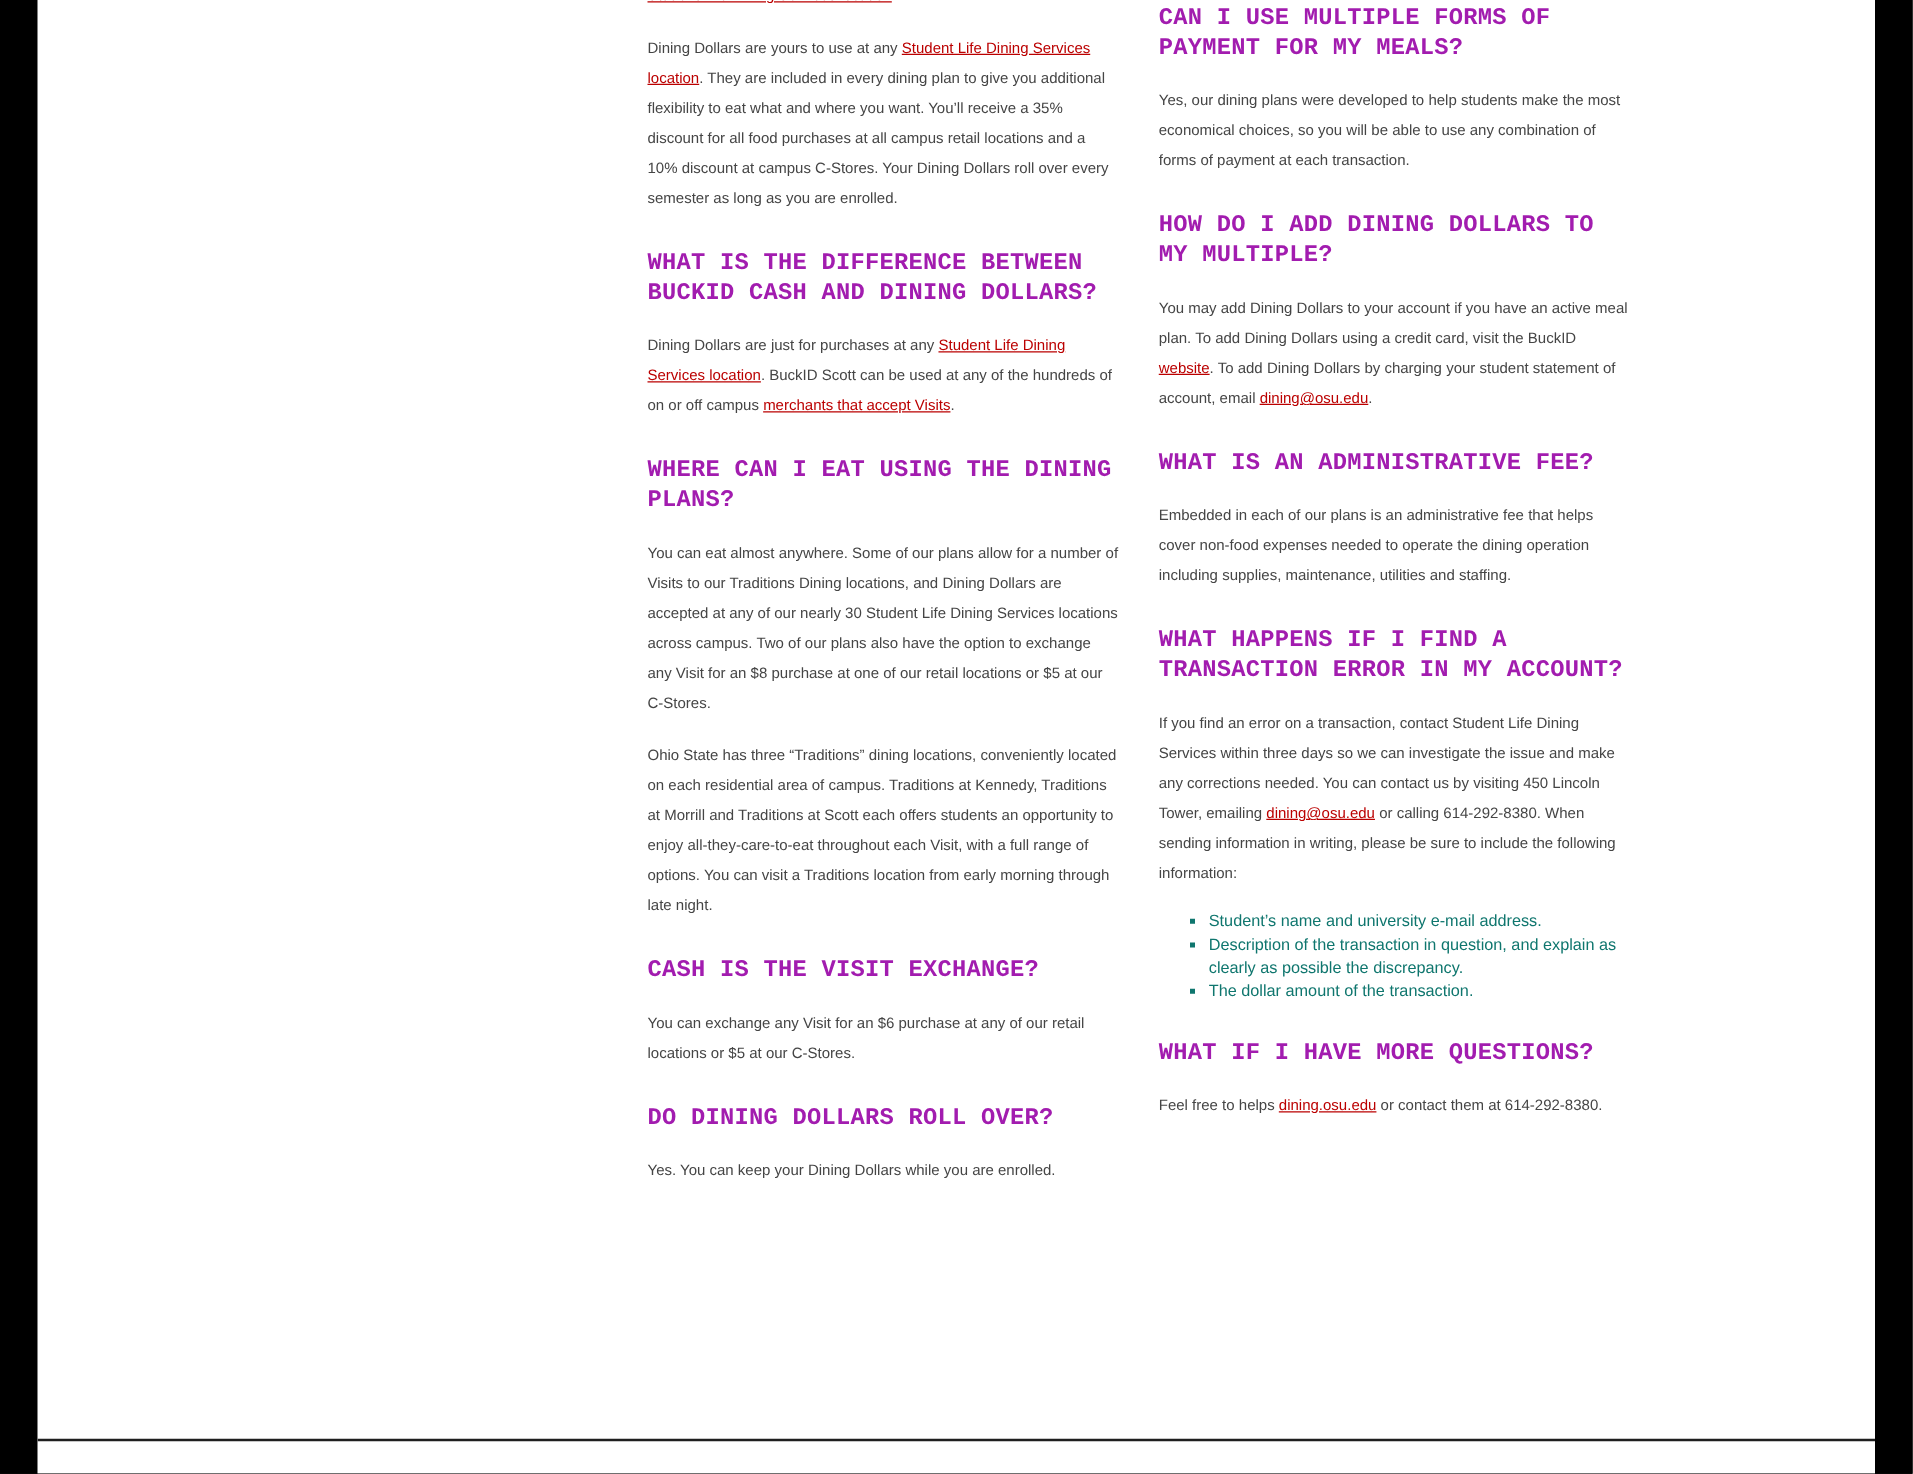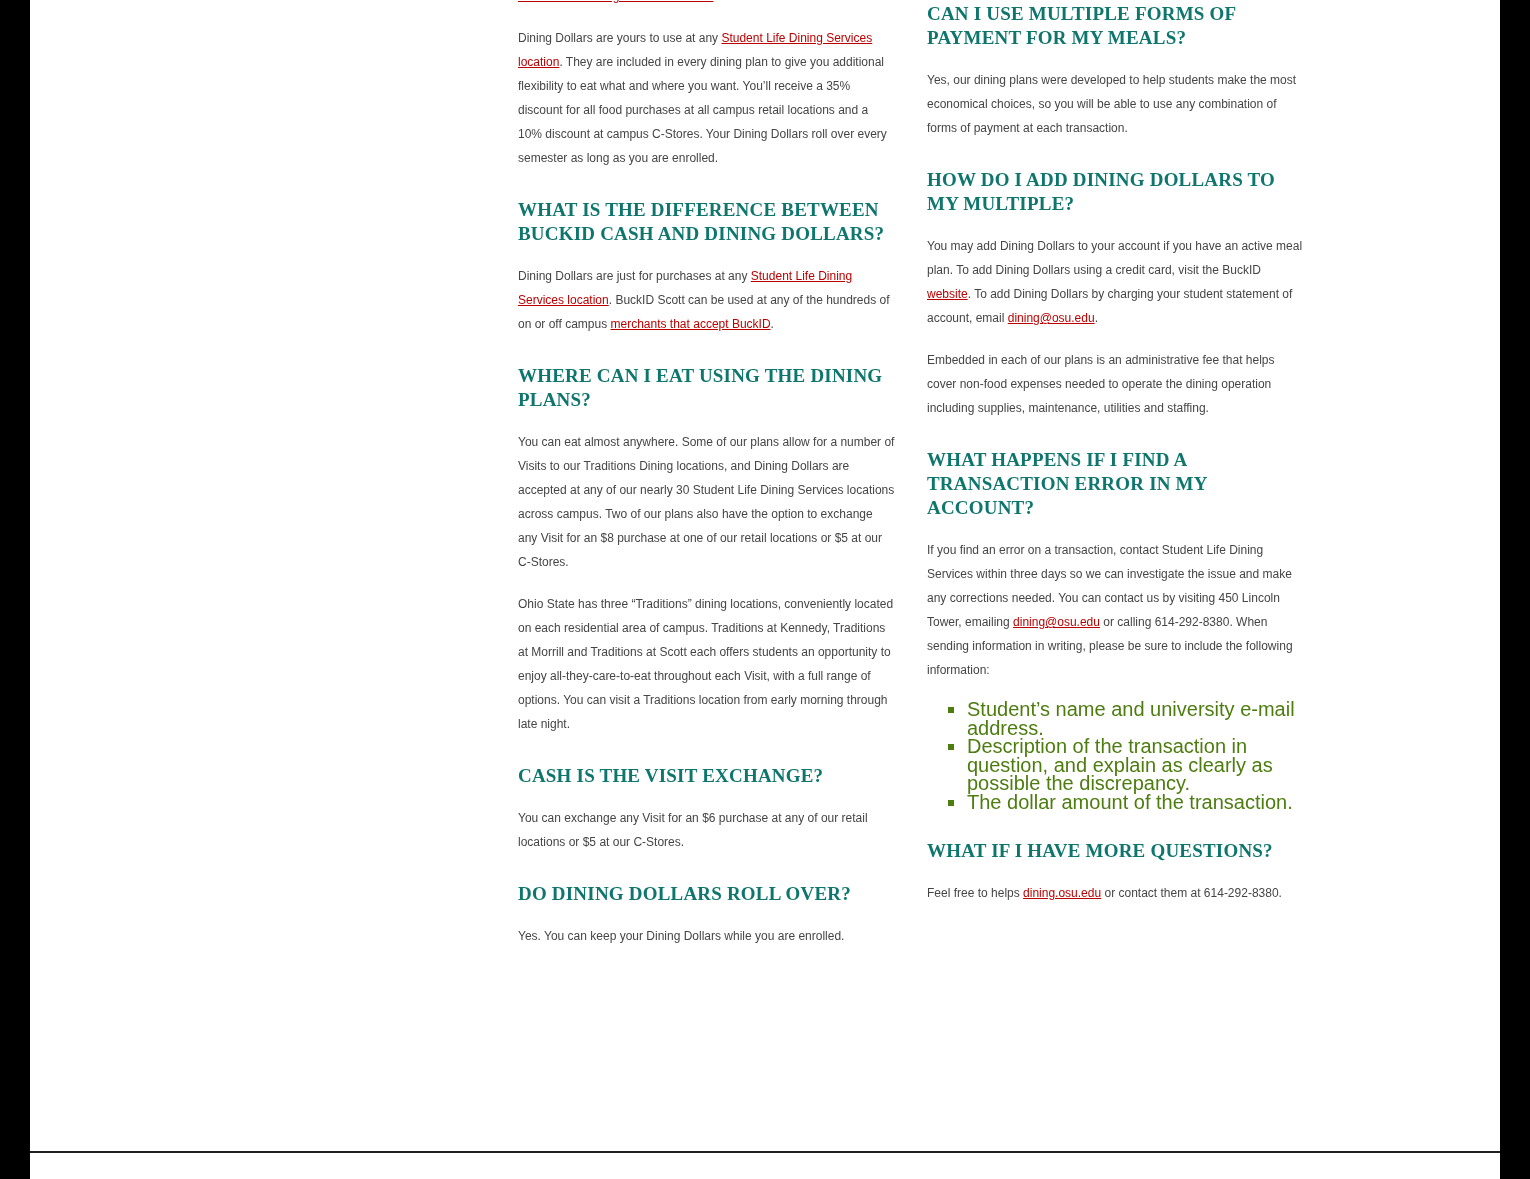--- a/index.html
+++ b/index.html
@@ -3,54 +3,55 @@
 <meta charset="utf-8">
 <style>
   html,body{margin:0;padding:0;background:#000;}
   .page{position:relative;width:1530px;height:1179px;background:#000;overflow:hidden;
         font-family:"Liberation Sans", sans-serif;}
   .content{position:absolute;left:30px;right:30px;top:0;bottom:0;background:#ffffff;overflow:hidden;}
   .columns{position:absolute;left:488px;top:0;display:flex;gap:32px;}
   .col{width:377px;}
   .col-right{width:378px;}
 
-  h2{font-family:Liberation Serif, serif;font-weight:700;font-size:19px;line-height:24px;
-     color:#0f766e;margin:28px 0 18px 0;letter-spacing:.2px;}
+  h2{font-family:Liberation Mono, monospace;font-weight:700;font-size:19px;line-height:24px;
+     color:#a21caf;margin:28px 0 18px 0;letter-spacing:.2px;}
   .col h2:first-child{margin-top:2px;}
   p{font-size:12px;line-height:24px;color:#454545;margin:18px 0;}
   p.cut{margin-top:-16px;}
   a{color:#bb0000;text-decoration:underline;cursor:pointer;}
   ul{margin:16px 0 0 0;padding-left:40px;list-style:square;}
-  li{font-size:20px;line-height:18.5px;color:#4d7c0f;margin:0;}
+  li{font-size:13px;line-height:18.5px;color:#0f766e;margin:0;}
   .footer-rule{position:absolute;left:0;right:0;top:1151px;height:2px;background:#1f1f1f;}
 </style>
 </head>
 <body>
 
 <div class="page">
   <div class="content">
     <div class="columns">
       <div class="col col-left" id="col-left">
           <p class="cut"><a href="#">Student Life Dining Services location</a></p>
           <p><span>Dining Dollars are yours to use at any </span><a href="#">Student Life Dining Services location</a><span>. They are included in every dining plan to give you additional flexibility to eat what and where you want. You’ll receive a 35% discount for all food purchases at all campus retail locations and a 10% discount at campus C-Stores. Your Dining Dollars roll over every semester as long as you are enrolled.</span></p>
           <h2>WHAT IS THE DIFFERENCE BETWEEN BUCKID CASH AND DINING DOLLARS?</h2>
-          <p><span>Dining Dollars are just for purchases at any </span><a href="#">Student Life Dining Services location</a><span>. BuckID Scott can be used at any of the hundreds of on or off campus </span><a href="#">merchants that accept BuckID</a><span>.</span></p>
+          <p><span>Dining Dollars are just for purchases at any </span><a href="#">Student Life Dining Services location</a><span>. BuckID Scott can be used at any of the hundreds of on or off campus </span><a href="#">merchants that accept Visits</a><span>.</span></p>
           <h2>WHERE CAN I EAT USING THE DINING PLANS?</h2>
           <p><span>You can eat almost anywhere. Some of our plans allow for a number of Visits to our Traditions Dining locations, and Dining Dollars are accepted at any of our nearly 30 Student Life Dining Services locations across campus. Two of our plans also have the option to exchange any Visit for an $8 purchase at one of our retail locations or $5 at our C-Stores.</span></p>
           <p><span>Ohio State has three “Traditions” dining locations, conveniently located on each residential area of campus. Traditions at Kennedy, Traditions at Morrill and Traditions at Scott each offers students an opportunity to enjoy all-they-care-to-eat throughout each Visit, with a full range of options. You can visit a Traditions location from early morning through late night.</span></p>
           <h2>CASH IS THE VISIT EXCHANGE?</h2>
           <p><span>You can exchange any Visit for an $6 purchase at any of our retail locations or $5 at our C-Stores.</span></p>
           <h2>DO DINING DOLLARS ROLL OVER?</h2>
           <p><span>Yes. You can keep your Dining Dollars while you are enrolled.</span></p>
         </div>
       <div class="col col-right" id="col-right">
           <h2>CAN I USE MULTIPLE FORMS OF PAYMENT FOR MY MEALS?</h2>
           <p><span>Yes, our dining plans were developed to help students make the most economical choices, so you will be able to use any combination of forms of payment at each transaction.</span></p>
           <h2>HOW DO I ADD DINING DOLLARS TO MY MULTIPLE?</h2>
           <p><span>You may add Dining Dollars to your account if you have an active meal plan. To add Dining Dollars using a credit card, visit the BuckID </span><a href="#">website</a><span>. To add Dining Dollars by charging your student statement of account, email </span><a href="#">dining@osu.edu</a><span>.</span></p>
+          <h2>WHAT IS AN ADMINISTRATIVE FEE?</h2>
           <p><span>Embedded in each of our plans is an administrative fee that helps cover non-food expenses needed to operate the dining operation including supplies, maintenance, utilities and staffing.</span></p>
           <h2>WHAT HAPPENS IF I FIND A TRANSACTION ERROR IN MY ACCOUNT?</h2>
           <p><span>If you find an error on a transaction, contact Student Life Dining Services within three days so we can investigate the issue and make any corrections needed. You can contact us by visiting 450 Lincoln Tower, emailing </span><a href="#">dining@osu.edu</a><span> or calling 614-292-8380. When sending information in writing, please be sure to include the following information:</span></p>
           <ul>
             <li>Student’s name and university e-mail address.</li>
             <li>Description of the transaction in question, and explain as clearly as possible the discrepancy.</li>
             <li>The dollar amount of the transaction.</li>
           </ul>
           <h2>WHAT IF I HAVE MORE QUESTIONS?</h2>
           <p><span>Feel free to helps </span><a href="#">dining.osu.edu</a><span> or contact them at 614-292-8380.</span></p>

